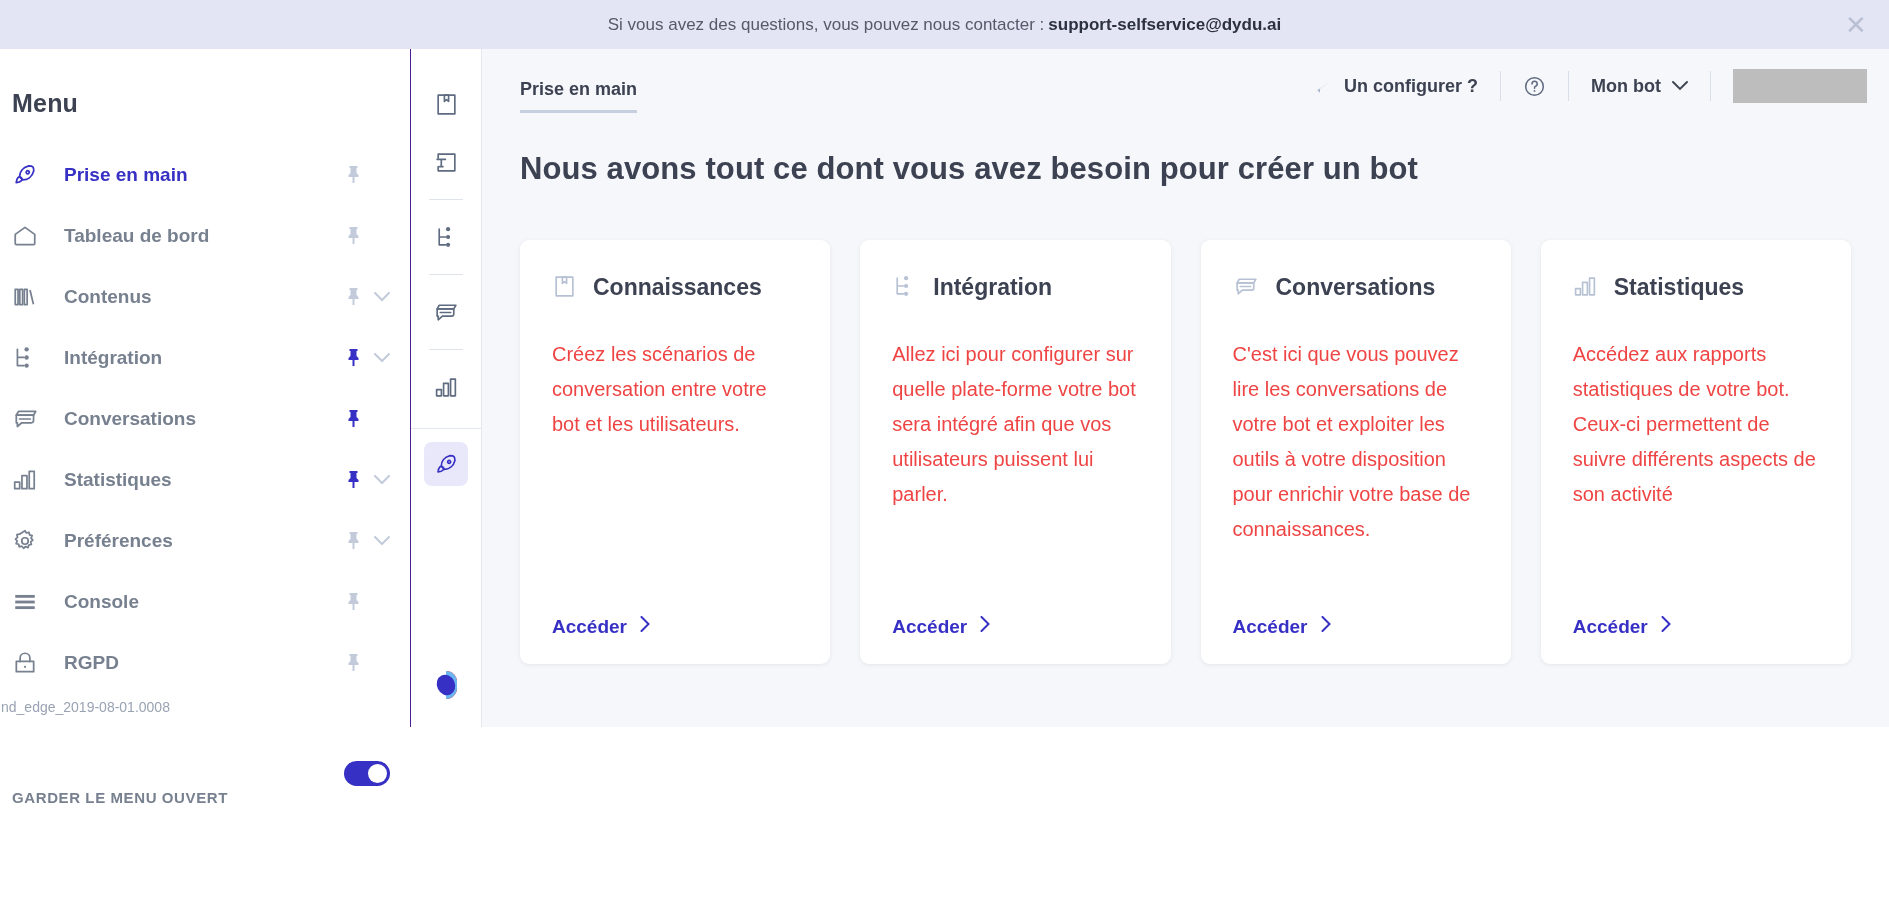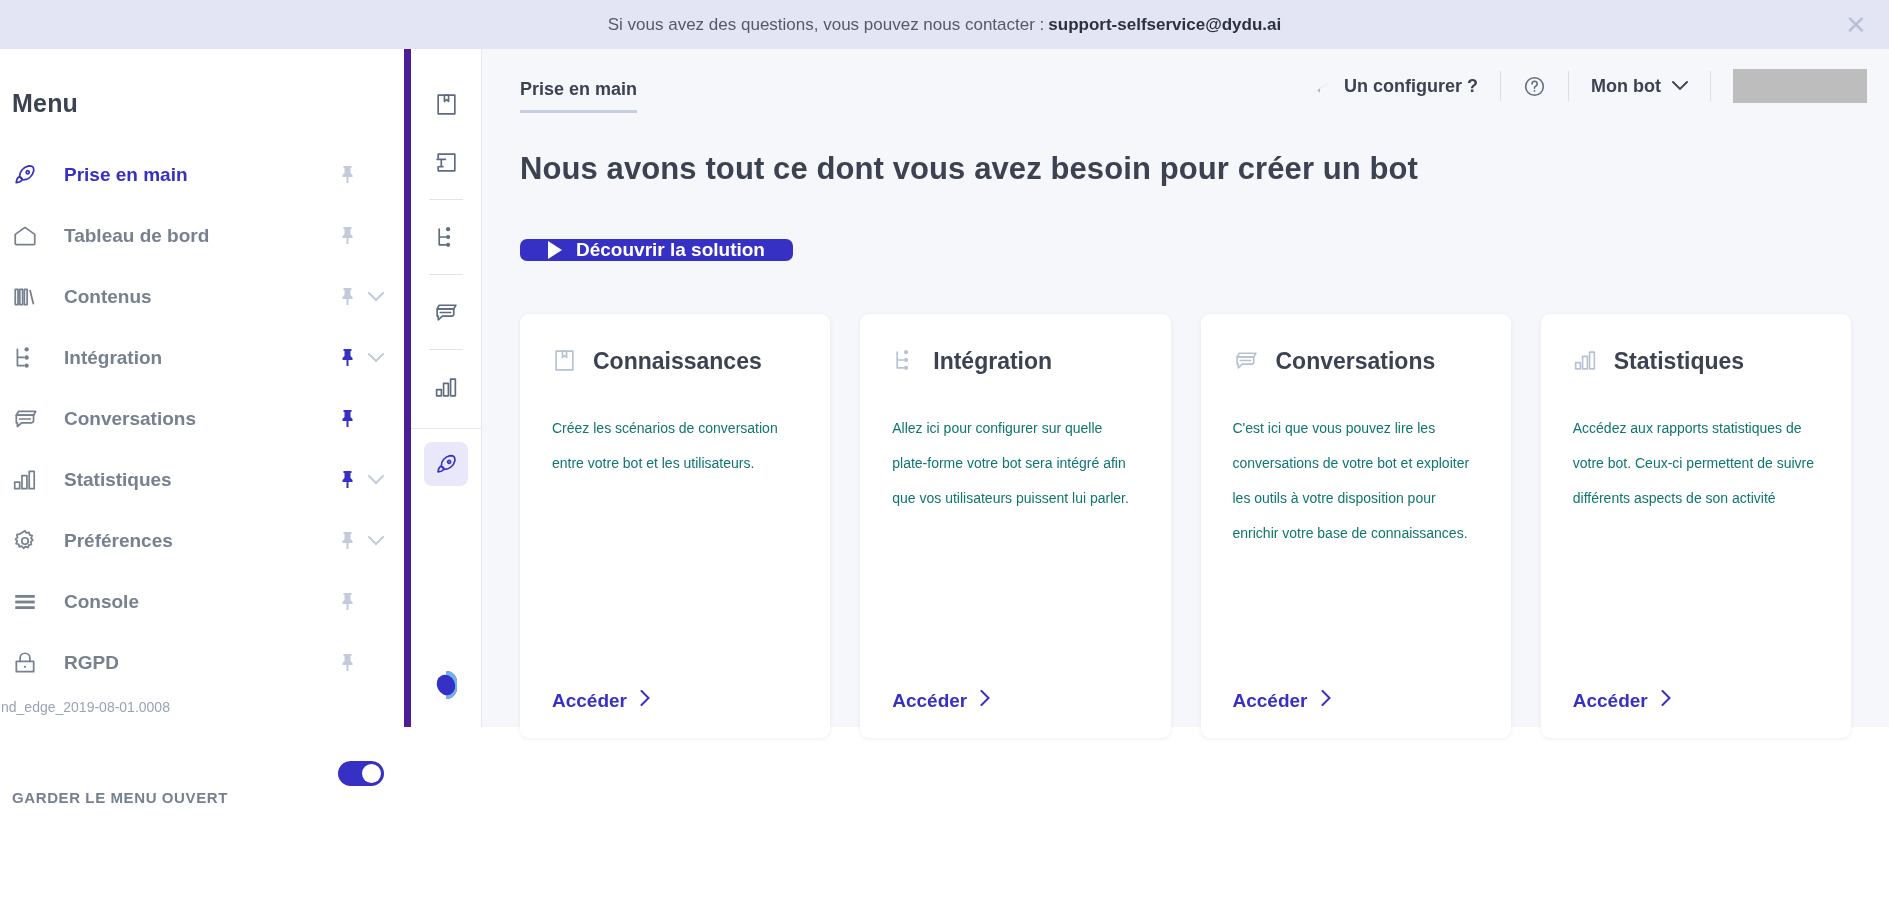--- a/index.html
+++ b/index.html
@@ -27,21 +27,21 @@
     color: #b9c0d4; font-size: 26px; line-height: 1; font-weight: 300;
   }
 
   
   .body-row { flex: 1 1 auto; display: flex; min-height: 0; }
 
   
   .sidebar {
     width: 411px; flex: 0 0 411px;
     background: #ffffff;
-    border-right: 7px solid #4c1d95;
+    border-right: 1px solid #4c1d95;
     display: flex; flex-direction: column;
     position: relative;
   }
   .sidebar-title {
     font-size: 25px; font-weight: 700; color: #3c4252;
     padding: 40px 0 0 12px; letter-spacing: .2px;
   }
   .menu-list { margin-top: 26px; }
   .menu-item {
     display: flex; align-items: center;
@@ -159,21 +159,21 @@
   .card {
     flex: 1 1 0; min-width: 0;
     background: #fff; border-radius: 9px;
     box-shadow: 0 1px 4px rgba(50,60,90,.09);
     padding: 34px 32px 26px 32px;
     display: flex; flex-direction: column;
     height: 424px;
   }
   .card-head { display: flex; align-items: flex-start; gap: 16px; margin-bottom: 36px; }
   .card-title { font-size: 23px; font-weight: 700; color: #3c4252; }
-  .card-desc { font-size: 14px; line-height: 35px; color: #0f766e; flex: 1 1 auto; }
+  .card-desc { font-size: 20px; line-height: 35px; color: #ef4444; flex: 1 1 auto; }
   .card-link {
     display: inline-flex; align-items: flex-start; gap: 13px;
     font-size: 19px; font-weight: 700; color: #3730c4; cursor: pointer;
     margin-top: auto;
   }
   svg { display: block; }
 </style>
 </head>
 <body>
 
@@ -515,24 +515,20 @@
           </div>
 
           <div class="tb-sep"></div>
 
           <div class="tb-avatar"></div>
         </div>
       </div>
 
       <div class="page-title">Nous avons tout ce dont vous avez besoin pour créer un bot</div>
 
-      <button class="cta">
-        <span class="tri"></span>
-        <span>Découvrir la solution</span>
-      </button>
 
       <div class="cards">
 
         <div class="card">
           <div class="card-head">
             <span>
               <svg width="25" height="25" viewBox="0 0 24 24" fill="none" stroke="#b7c1d4" stroke-width="1.6" stroke-linejoin="round">
                 <path d="M4 3h16v18H4z"></path>
                 <path d="M10 3h4v6l-2-1.6L10 9z" fill="#fff"></path>
               </svg>

